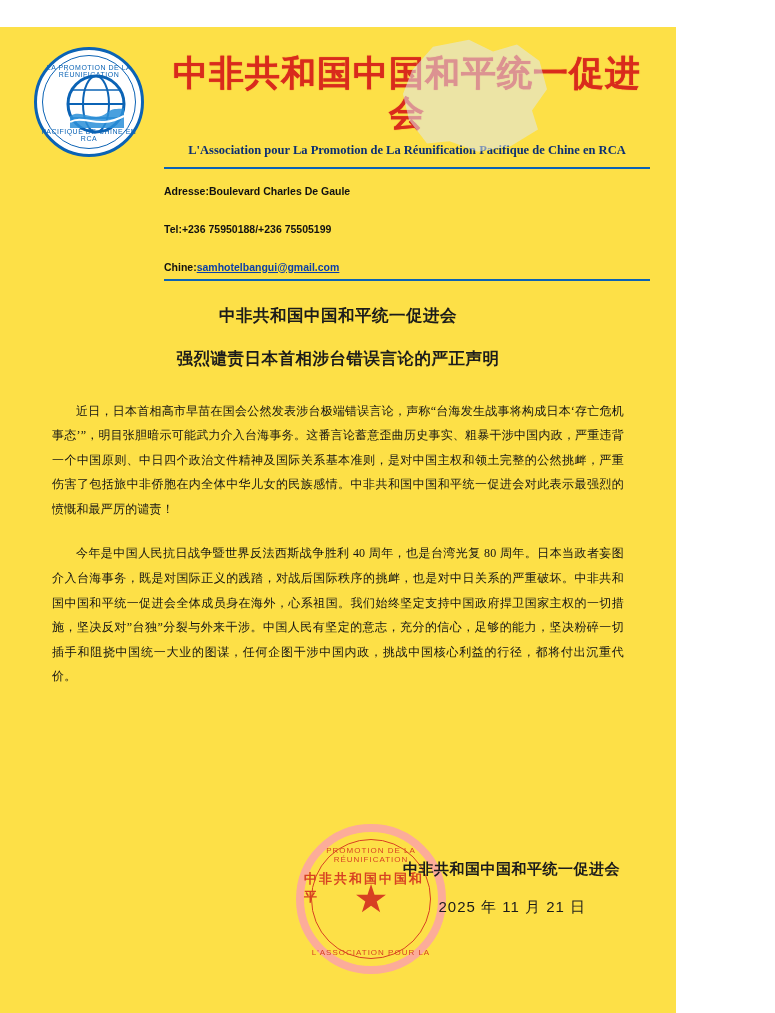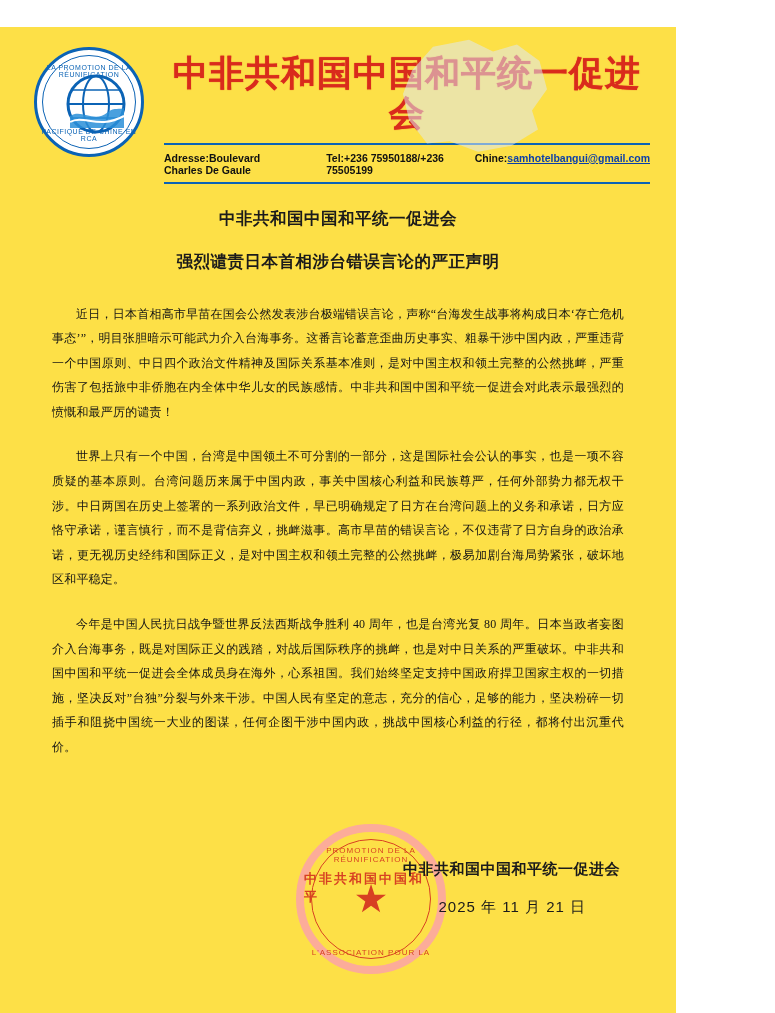--- a/index.html
+++ b/index.html
@@ -114,22 +114,23 @@
     background: #0b63b5;
   }
 
   .head-contact {
     display: flex;
     justify-content: flex-start;
     gap: 26px;
     font-size: 10.5px;
     color: #111111;
     font-family: "Liberation Sans", sans-serif;
-    padding: 7px 0 6px 0;
-    font-weight: bold;
+    padding: 16px 0 6px 0;
+    font-weight: bold;
+    flex-direction: column;
   }
   .head-contact .mail { color: #0b3fa8; text-decoration: underline; font-weight: bold; }
 
   .head-rule2 {
     height: 2px;
     background: #0b63b5;
   }
 
   
   .map-ghost {
@@ -273,38 +274,38 @@
           <line x1="8" y1="46" x2="56" y2="46" stroke="#0b63b5" stroke-width="1.5"></line>
           <path d="M6 44 C18 36, 30 52, 44 40 C50 35, 56 38, 60 36 L60 56 L6 56 Z" fill="#2a8fd8" opacity="0.85"></path>
           <path d="M6 50 C20 42, 34 58, 60 44" fill="none" stroke="#ffffff" stroke-width="2"></path>
         </svg>
       </div>
     </div>
 
     <div class="head-right">
       <div class="map-ghost"></div>
       <div class="head-title-cn">中非共和国中国和平统一促进会</div>
+      <div class="head-title-fr">L'Association pour La Promotion de La Réunification Pacifique de Chine en RCA</div>
       <div class="head-rule"></div>
       <div class="head-contact">
         <span>Adresse:Boulevard Charles De Gaule</span>
         <span>Tel:+236 75950188/+236 75505199</span>
         <span>
           <span>Chine:</span><span class="mail">samhotelbangui@gmail.com</span>
         </span>
       </div>
       <div class="head-rule2"></div>
     </div>
   </div>
 
   <div class="doc-body">
     <div class="doc-heading">中非共和国中国和平统一促进会</div>
     <div class="doc-heading second">强烈谴责日本首相涉台错误言论的严正声明</div>
 
     <p class="para first">近日，日本首相高市早苗在国会公然发表涉台极端错误言论，声称“台海发生战事将构成日本‘存亡危机事态’”，明目张胆暗示可能武力介入台海事务。这番言论蓄意歪曲历史事实、粗暴干涉中国内政，严重违背一个中国原则、中日四个政治文件精神及国际关系基本准则，是对中国主权和领土完整的公然挑衅，严重伤害了包括旅中非侨胞在内全体中华儿女的民族感情。中非共和国中国和平统一促进会对此表示最强烈的愤慨和最严厉的谴责！</p>
-    <p class="para">世界上只有一个中国，台湾是中国领土不可分割的一部分，这是国际社会公认的事实，也是一项不容质疑的基本原则。台湾问题历来属于中国内政，事关中国核心利益和民族尊严，任何外部势力都无权干涉。中日两国在历史上签署的一系列政治文件，早已明确规定了日方在台湾问题上的义务和承诺，日方应恪守承诺，谨言慎行，而不是背信弃义，挑衅滋事。高市早苗的错误言论，不仅违背了日方自身的政治承诺，更无视历史经纬和国际正义，是对中国主权和领土完整的公然挑衅，极易加剧台海局势紧张，破坏地区和平稳定。</p>
     <p class="para">今年是中国人民抗日战争暨世界反法西斯战争胜利 40 周年，也是台湾光复 80 周年。日本当政者妄图介入台海事务，既是对国际正义的践踏，对战后国际秩序的挑衅，也是对中日关系的严重破坏。中非共和国中国和平统一促进会全体成员身在海外，心系祖国。我们始终坚定支持中国政府捍卫国家主权的一切措施，坚决反对”台独”分裂与外来干涉。中国人民有坚定的意志，充分的信心，足够的能力，坚决粉碎一切插手和阻挠中国统一大业的图谋，任何企图干涉中国内政，挑战中国核心利益的行径，都将付出沉重代价。</p>
   </div>
 
   <div class="sign-block">
     <div class="stamp">
       <div class="stamp-arc-top">PROMOTION DE LA RÉUNIFICATION</div>
       <div class="stamp-cn">中非共和国中国和平</div>
       <div class="stamp-star">★</div>
       <div class="stamp-arc-bottom">L'ASSOCIATION POUR LA</div>
     </div>

